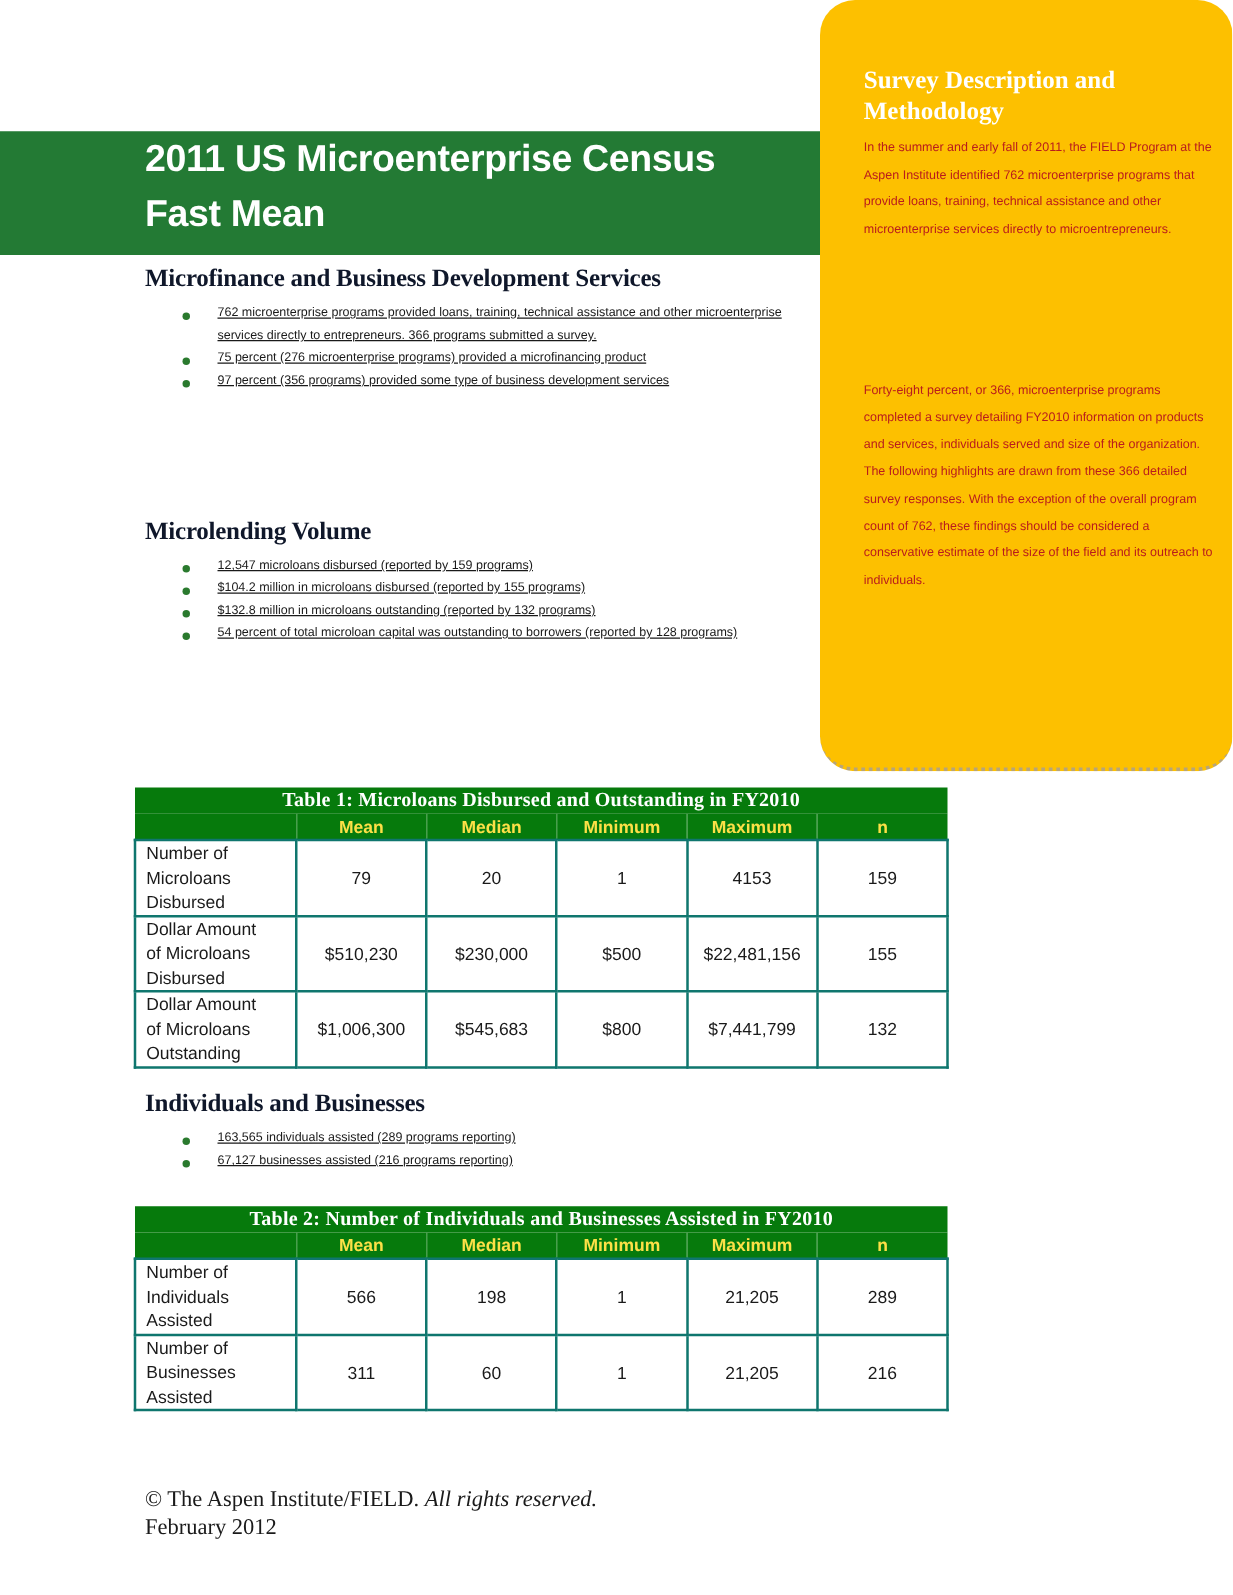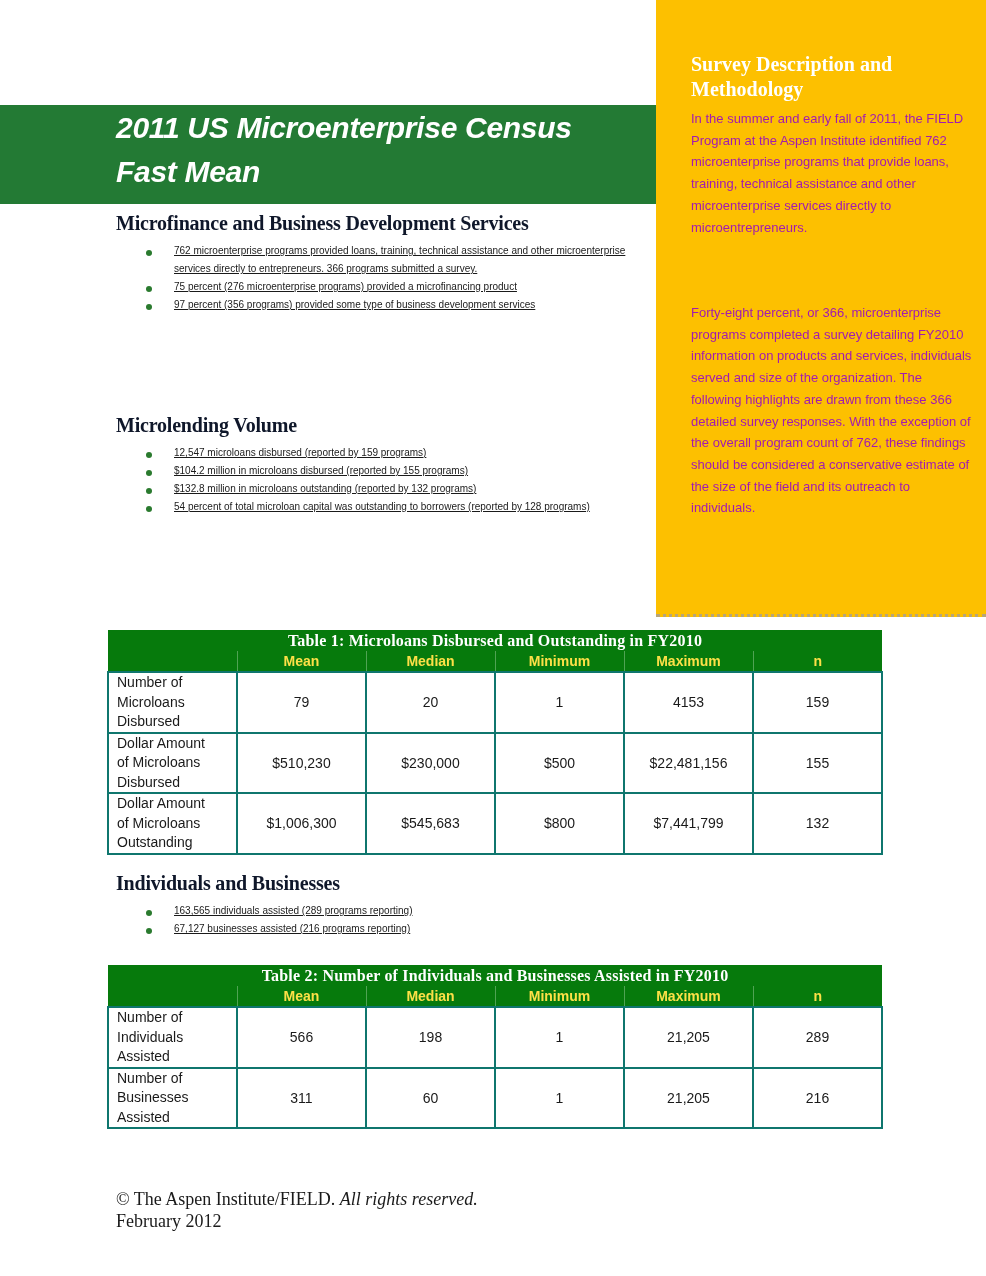--- a/index.html
+++ b/index.html
@@ -1,31 +1,31 @@
 <!DOCTYPE html>
 <html><head>
 <meta charset="utf-8">
 <style>
   html, body { margin: 0; padding: 0; }
   body { width: 986px; height: 1276px; background: #ffffff; position: relative; overflow: hidden;
          font-family: "Liberation Sans", sans-serif; color: #1a1a1a; }
   .green-band { position: absolute; left: 0; top: 105px; width: 656px; height: 99px; background: #237a34; }
   .title { position: absolute; left: 116px; top: 106px; font-size: 30px; font-weight: bold; color: #ffffff;
-           line-height: 44px; letter-spacing: -0.3px; font-style: italic; }
+           line-height: 44px; letter-spacing: -0.3px; }
   .sidebar { position: absolute; left: 656px; top: 0; width: 330px; height: 614px; background: #fdc000;
-             border-bottom: 3px dotted #b8a578; }
+             border-bottom: 3px dotted #b8a578; border-radius: 28px; }
   .sidebar h2 { position: absolute; left: 35px; top: 52px; margin: 0; width: 290px;
                 font-family: "Liberation Serif", serif; font-weight: bold; font-size: 20px; line-height: 25px; color: #ffffff; }
-  .sidebar .p { position: absolute; left: 35px; width: 282px; font-size: 13px; line-height: 21.7px; color: #a21caf; }
+  .sidebar .p { position: absolute; left: 35px; width: 282px; font-size: 10px; line-height: 21.7px; color: #b91c1c; }
   h3 { position: absolute; margin: 0; font-family: "Liberation Serif", serif; font-weight: bold; font-size: 20px;
        color: #0f172a; letter-spacing: -0.2px; }
   ul.bullets { position: absolute; margin: 0; padding: 0; list-style: none; width: 490px; }
   ul.bullets li { position: relative; padding-left: 58px; font-size: 10px; line-height: 18px; text-decoration: underline; }
   ul.bullets li .dot { position: absolute; left: 30px; top: 8px; width: 6px; height: 6px; border-radius: 50%; background: #2a7a2e; }
-  table.data { position: absolute; left: 107px; border-collapse: collapse; width: 776px; table-layout: fixed; }
+  table.data { position: absolute; left: 107px; border-collapse: collapse; width: 652px; table-layout: fixed; }
   table.data th.caption-row { background: #067a0c; color: #ffffff; font-family: "Liberation Serif", serif;
                    font-weight: bold; font-size: 16px; height: 21px; padding: 0; letter-spacing: 0.2px; }
   table.data th.col { background: #067a0c; color: #fde047; font-size: 14px; font-weight: bold; height: 20px; padding: 0;
                       border-left: 1px solid #4fa353; }
   table.data th.col:first-child { border-left: none; }
   table.data td { border: 2px solid #0f766e; font-size: 14px; text-align: center; padding: 0; }
   table.data td.rowlab { text-align: left; padding-left: 8px; line-height: 19.5px; }
   table.data tr.body-row { height: 59px; }
   .footer { position: absolute; left: 116px; font-family: "Liberation Serif", serif; font-size: 18px; line-height: 22px; color: #1a1a1a; }
   .footer i { font-style: italic; }

